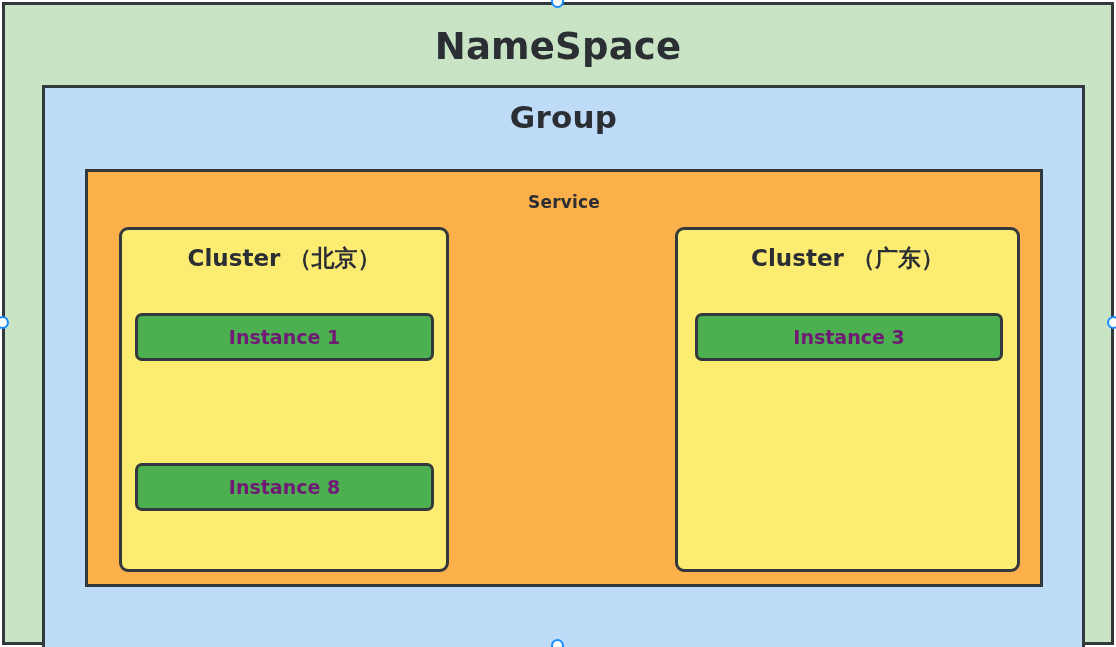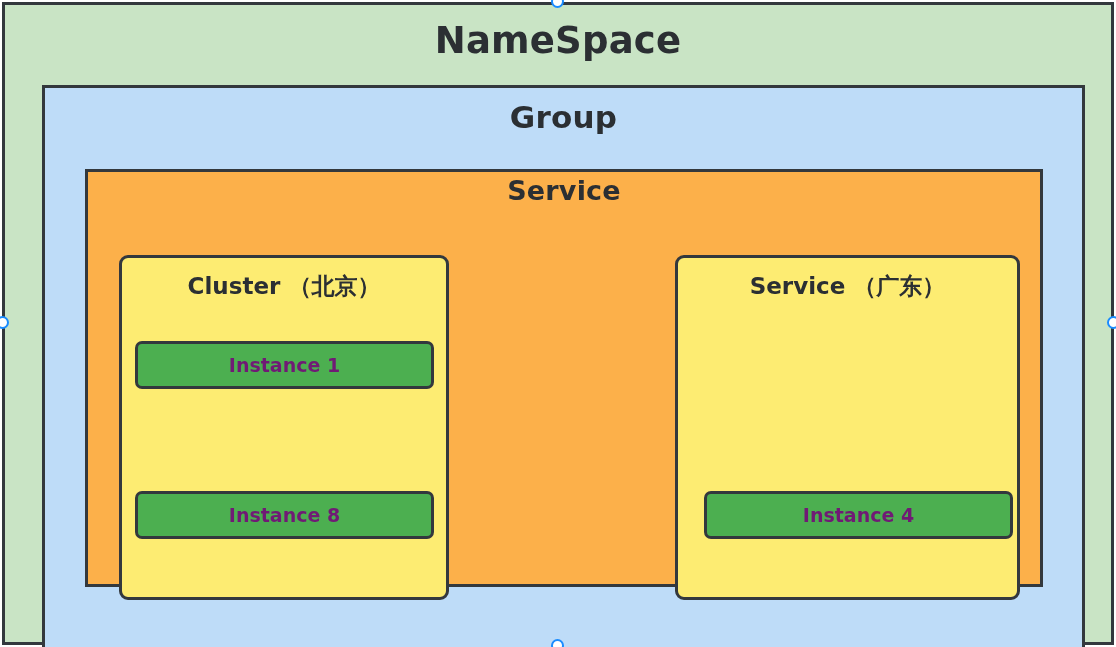--- a/index.html
+++ b/index.html
@@ -42,21 +42,21 @@
   
   #namespace {
     left: 2px;
     top: 2px;
     width: 1112px;
     height: 643px;
     background: #c9e4c5;
     border-width: 3px;
   }
   #namespace-title {
-    top: 14px;
+    top: 20px;
     font-size: 37px;
   }
 
   
   #group {
     left: 37px;
     top: 80px;
     width: 1043px;
     height: 641px;
     background: #bedcf8;
@@ -71,32 +71,31 @@
     left: 40px;
     top: 81px;
     width: 958px;
     height: 418px;
     background: #fcb martian;
   }
   #service {
     background: #fcb04a;
   }
   #service-title {
-    top: 3px;
-    font-size: 27px;
+    top: 20px;
+    font-size: 17px;
   }
 
   
   .cluster {
     position: absolute;
     box-sizing: border-box;
     background: #fdec72;
     border: 3px solid #33383d;
     border-radius: 9px;
-    margin-top: 28px;
   }
   .cluster-title {
     position: absolute;
     left: 0;
     right: 0;
     top: 13px;
     text-align: center;
     font-size: 23px;
     font-weight: bold;
     color: #2b2f33;
@@ -167,22 +166,22 @@
       <div class="box" id="service">
         <div class="box-title" id="service-title">Service</div>
 
         <div class="cluster" id="cluster-beijing">
           <div class="cluster-title">Cluster （北京）</div>
           <div class="instance" id="instance-1">Instance 1</div>
           <div class="instance" id="instance-2">Instance 8</div>
         </div>
 
         <div class="cluster" id="cluster-guangdong">
-          <div class="cluster-title">Service （广东）</div>
-          <div class="instance" id="instance-4">Instance 4</div>
+          <div class="cluster-title">Cluster （广东）</div>
+          <div class="instance" id="instance-3">Instance 3</div>
         </div>
 
       </div>
     </div>
   </div>
 
   <div class="handle" id="handle-top"></div>
   <div class="handle" id="handle-right"></div>
   <div class="handle" id="handle-bottom"></div>
   <div class="handle" id="handle-left"></div>

